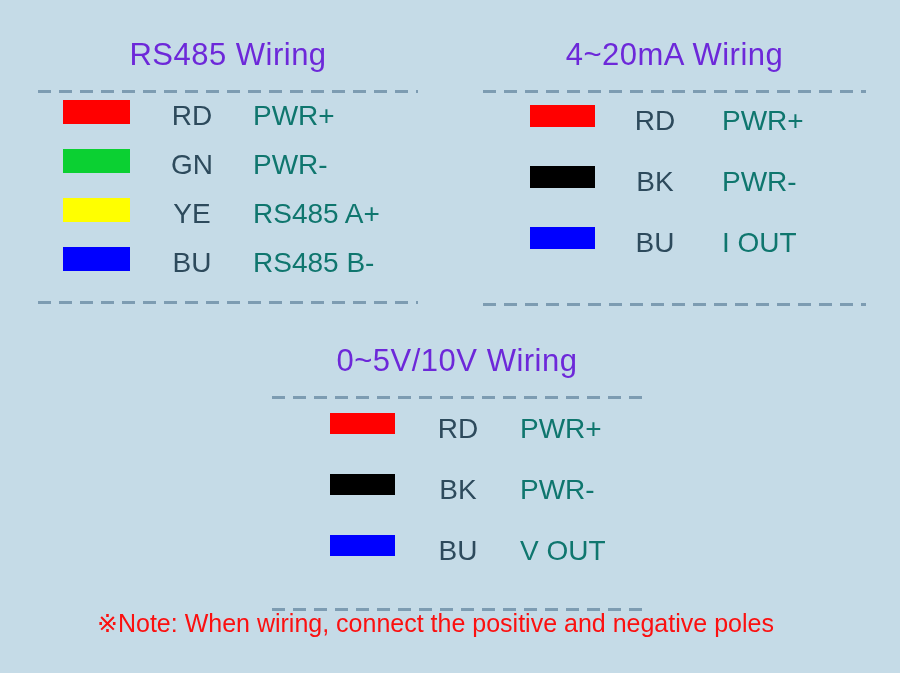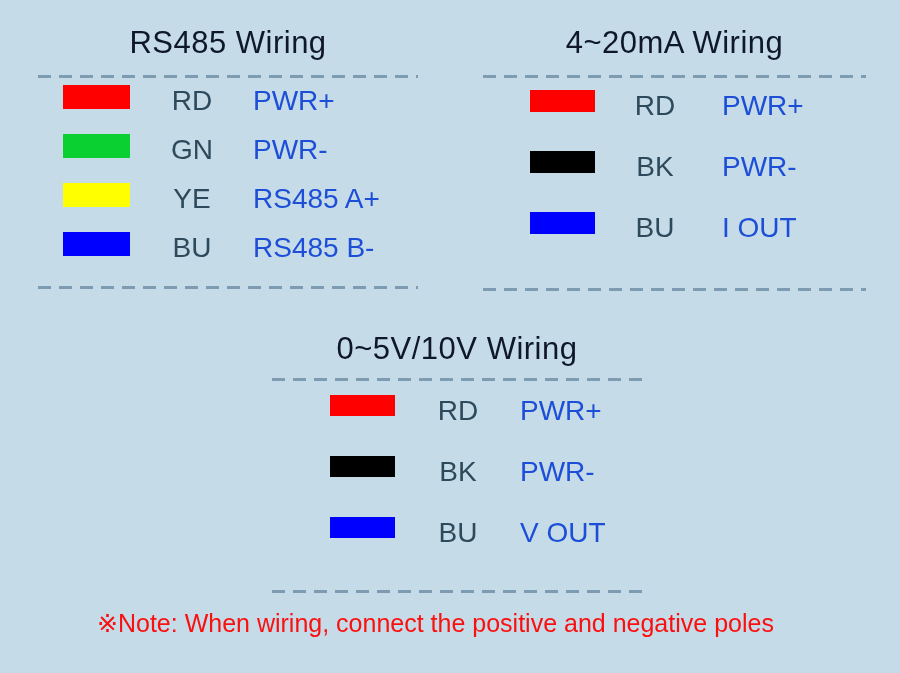--- a/index.html
+++ b/index.html
@@ -21,26 +21,26 @@
     color: #2d4a5c;
   }
   .panel {
     position: absolute;
   }
   .panel-rs485   { left: 38px;  top: 20px;  width: 380px; }
   .panel-ma      { left: 483px; top: 20px;  width: 383px; }
   .panel-volt    { left: 272px; top: 326px; width: 370px; }
 
   .title {
-    margin: 4px;
+    margin: 16px;
     font-size: 31px;
     font-weight: 400;
     line-height: 38px;
     text-align: center;
-    color: #0f172a;
+    color: #6d28d9;
     letter-spacing: 0.5px;
   }
   .dash {
     height: 3px;
     background: repeating-linear-gradient(90deg,
       #7d9cb2 0px, #7d9cb2 13px,
       transparent 13px, transparent 21px);
   }
   .panel-rs485 .dash-top  { margin-top: 13px; }
   .panel-ma    .dash-top  { margin-top: 13px; }
@@ -74,21 +74,21 @@
     font-size: 28px;
     color: #2d4a5c;
   }
   .panel-rs485 .abbr { margin-left: 30px; }
   .panel-ma    .abbr { margin-left: 28px; }
   .panel-volt  .abbr { margin-left: 31px; }
 
   .signal {
     display: inline-block;
     font-size: 28px;
-    color: #1d4ed8;
+    color: #0f766e;
     white-space: nowrap;
   }
   .panel-rs485 .signal { margin-left: 29px; }
   .panel-ma    .signal { margin-left: 35px; }
   .panel-volt  .signal { margin-left: 30px; }
 
   .panel-rs485 .dash-bottom { margin-top: 5px; }
   .panel-ma    .dash-bottom { margin-top: 15px; }
   .panel-volt  .dash-bottom { margin-top: 12px; }
 

